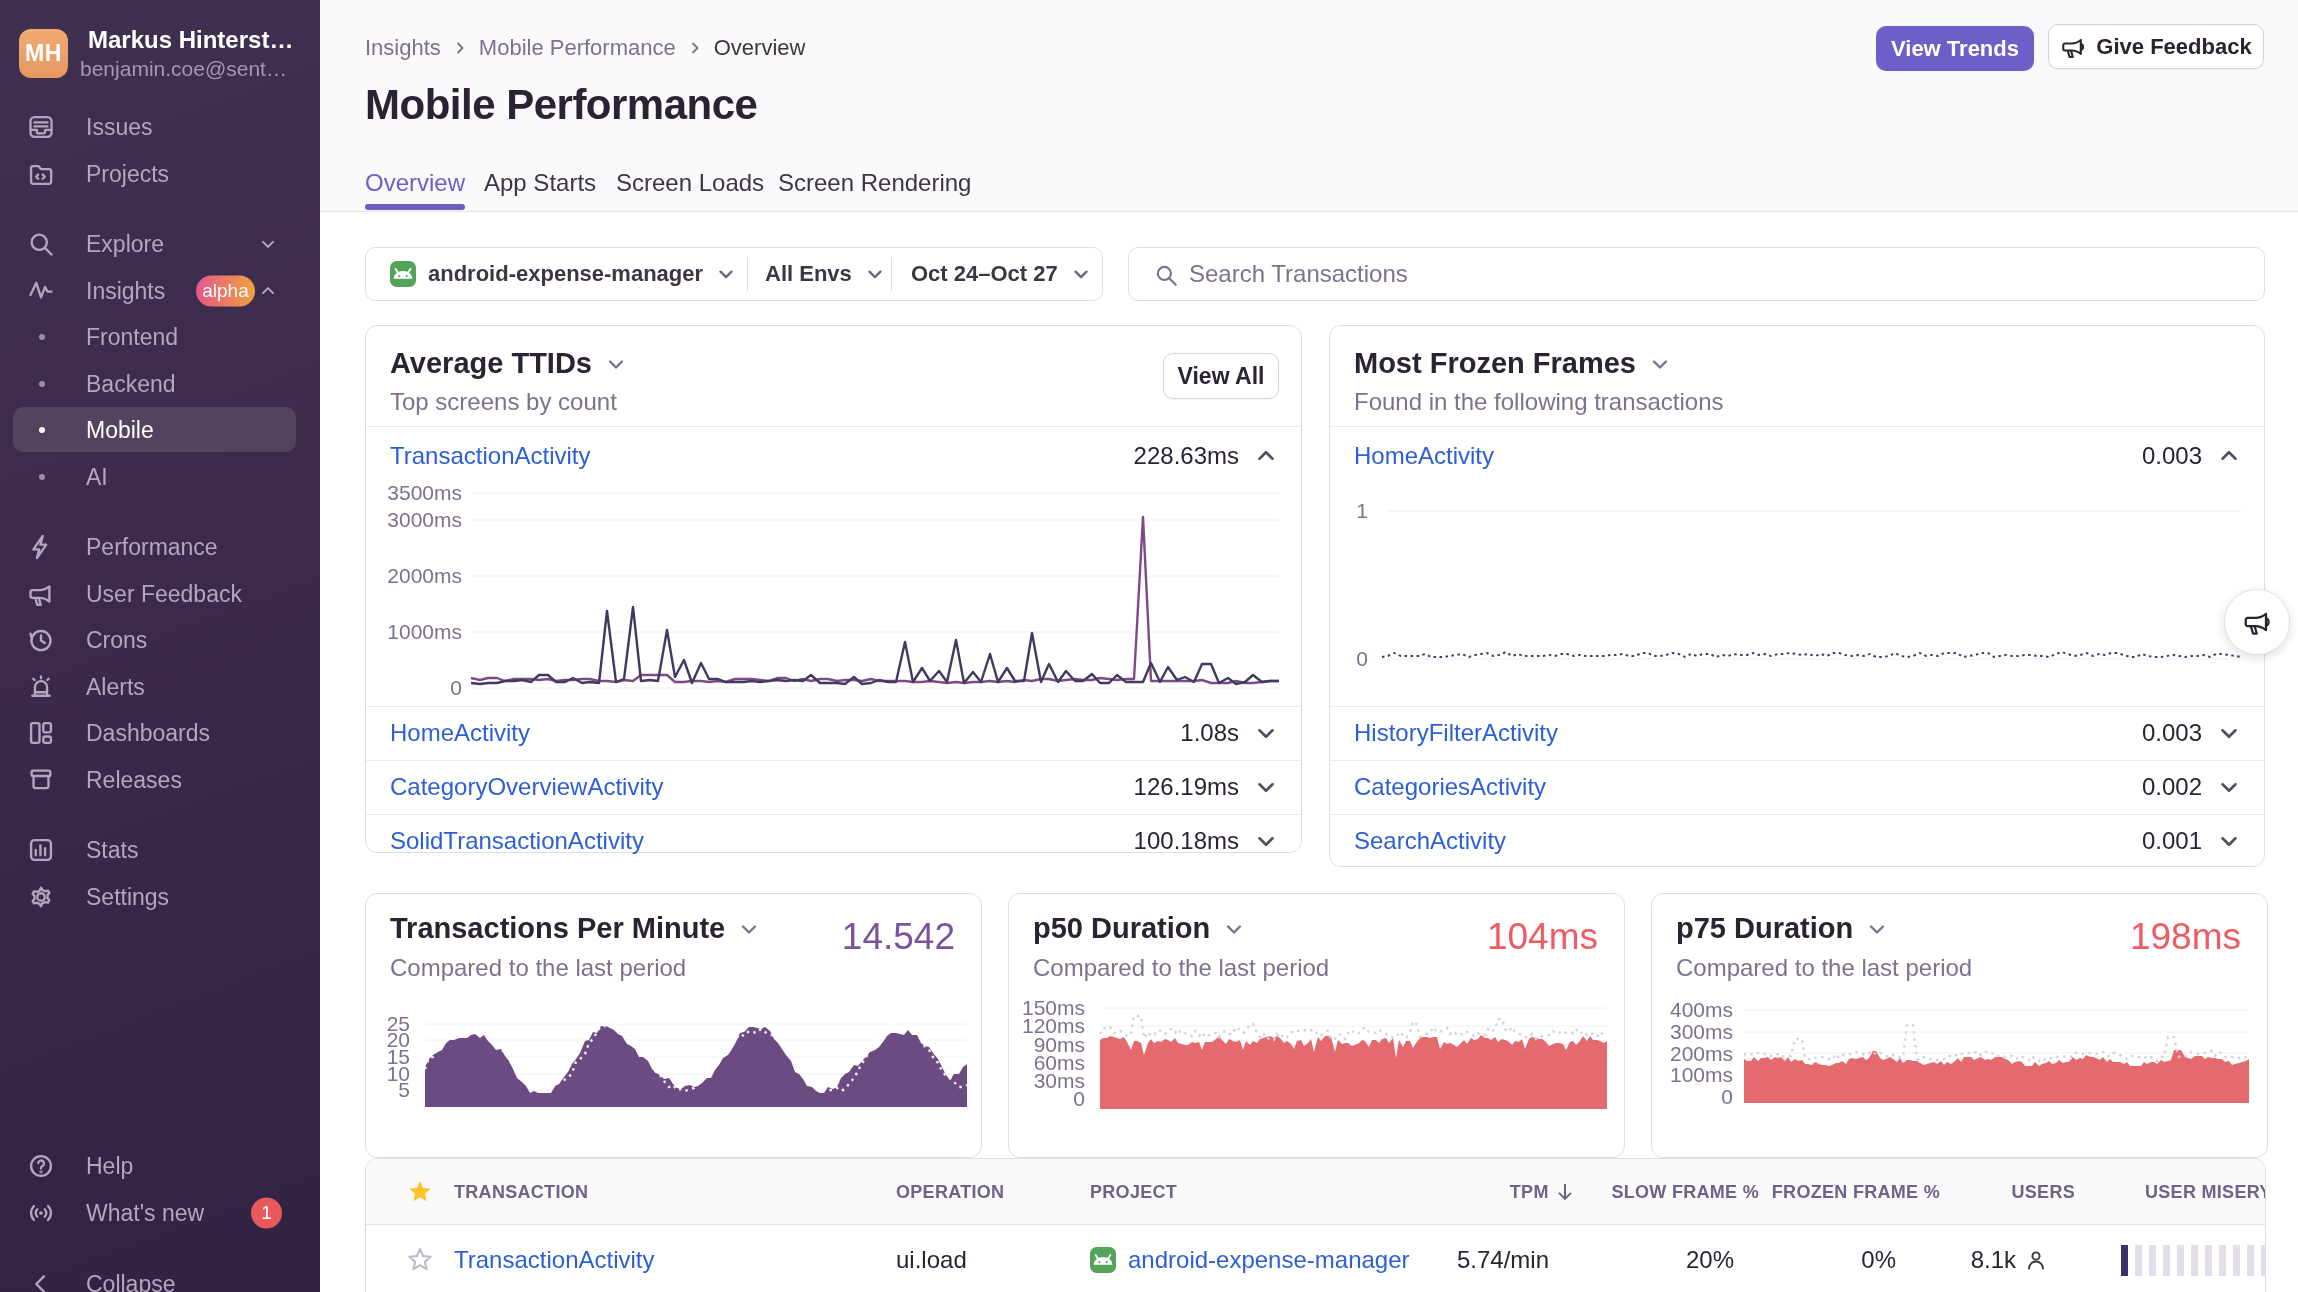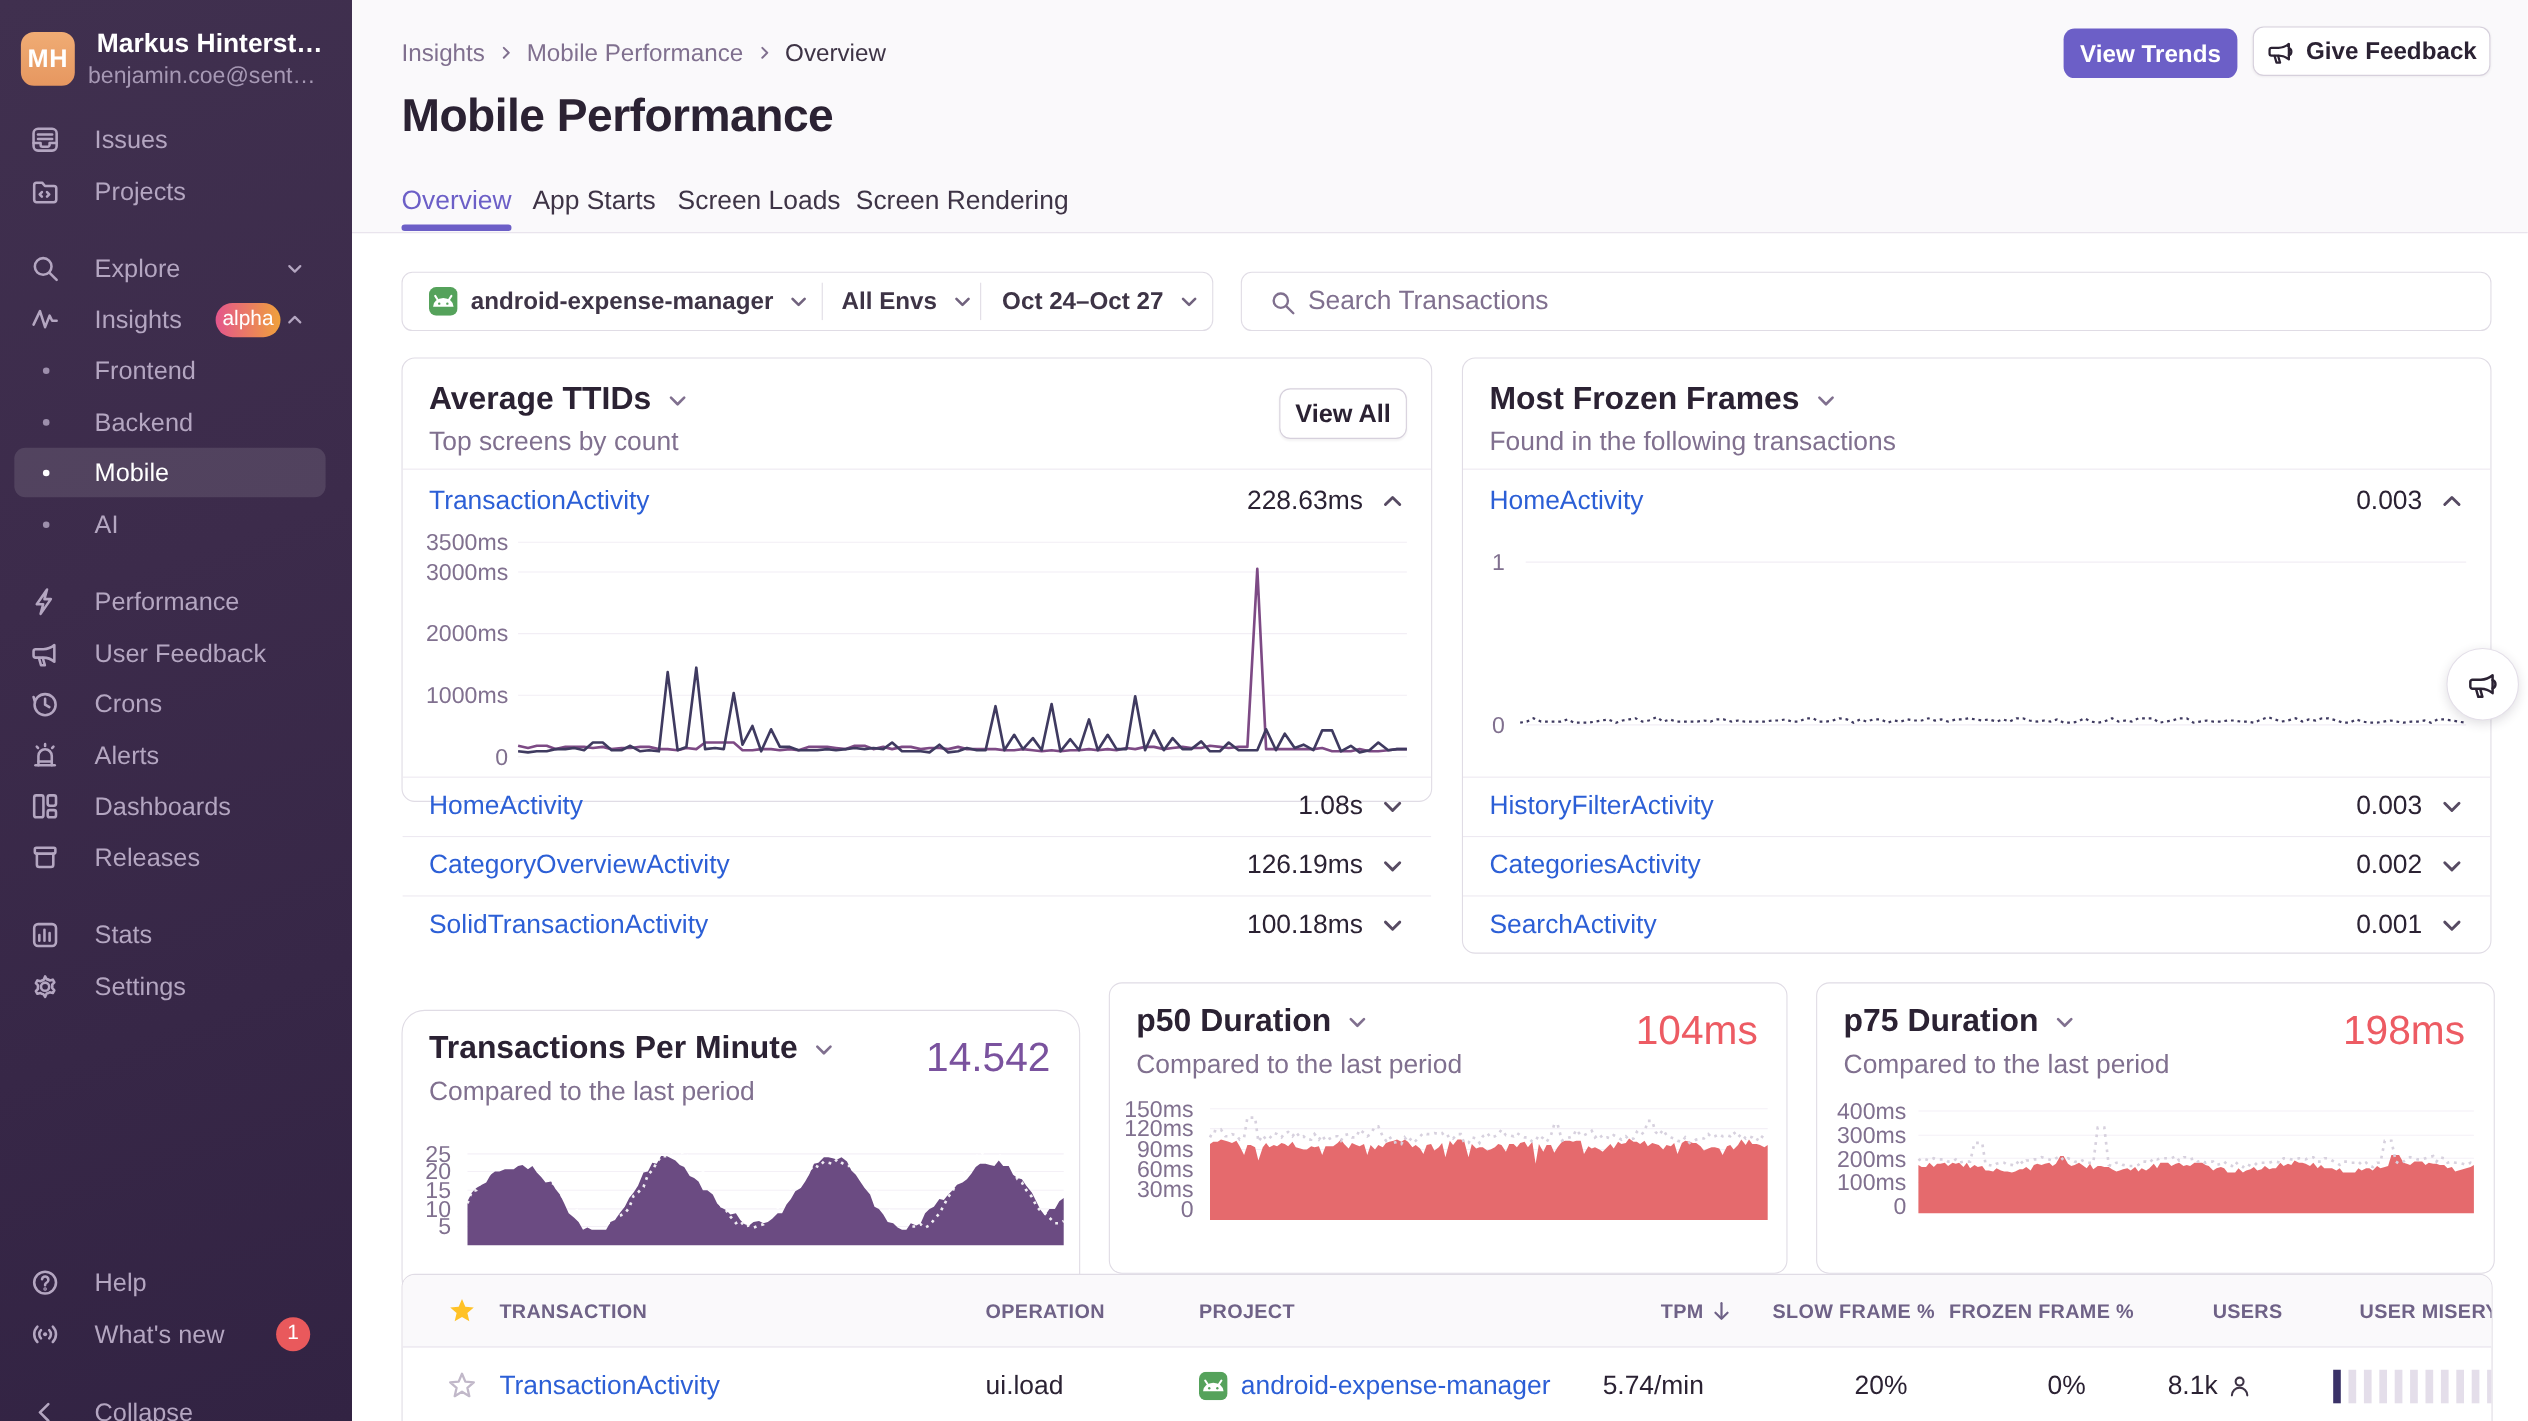--- a/index.html
+++ b/index.html
@@ -268,21 +268,21 @@
       </svg>
     </div>
 </div>
 <div id="searchbar">
   <svg style="position:absolute;left:24px;top:14px;" width="26" height="26" viewBox="0 0 24 24" fill="none" stroke="#80708F" stroke-width="2">
       <circle cx="10.5" cy="10.5" r="6"></circle>
       <line x1="15" y1="15" x2="21" y2="21" stroke-linecap="round"></line>
     </svg>
   <div style="position:absolute;left:60px;top:12px;font-size:24px;color:#80708F;">Search Transactions</div>
 </div>
-<div class="card" style="left:365px;top:325px;width:937px;height:404px;">
+<div class="card" style="left:365px;top:325px;width:937px;height:528px;">
 <div class="ctitle">Average TTIDs <svg width="24" height="24" viewBox="0 0 24 24" fill="none" stroke="#80708F" stroke-width="2.4" stroke-linecap="round" stroke-linejoin="round">
         <polyline points="6,9.5 12,15.5 18,9.5"></polyline>
       </svg></div>
 <div class="csub">Top screens by count</div>
 <div id="viewall">View All</div>
 <div class="cdiv" style="top:100px;"></div>
 <svg style="position:absolute;left:0;top:113px;" width="935" height="267" viewBox="0 0 935 267">
 <g transform="translate(0,-438)">
 <g class="axlbl" text-anchor="end" font-family="Liberation Sans">
 <text x="96" y="499">3500ms</text>
@@ -382,21 +382,21 @@
     </div>
 <div class="cdiv" style="top:488px;"></div>
 <div class="rowlink" style="top:501px;">SearchActivity</div>
 <div class="rowval" style="top:501px;">0.001</div>
 <div class="rowchev" style="top:502px;">
       <svg viewBox="0 0 24 24" fill="none" stroke="#574B63" stroke-width="2.4" stroke-linecap="round" stroke-linejoin="round">
         <polyline points="6,9.5 12,15.5 18,9.5"></polyline>
       </svg>
     </div>
 </div>
-<div class="card" style="left:365px;top:918px;width:617px;height:265px;border-radius:21px;">
+<div class="card" style="left:365px;top:893px;width:617px;height:265px;">
 <div class="ctitle" style="top:18px;">Transactions Per Minute <svg width="24" height="24" viewBox="0 0 24 24" fill="none" stroke="#80708F" stroke-width="2.4" stroke-linecap="round" stroke-linejoin="round">
         <polyline points="6,9.5 12,15.5 18,9.5"></polyline>
       </svg></div>
 <div class="bignum" style="color:#7A529E;">14.542</div>
 <div class="csub" style="top:60px;">Compared to the last period</div>
 <svg style="position:absolute;left:0;top:100px;" width="615" height="163" viewBox="0 0 615 163">
 <g transform="translate(0,-993)">
 <g class="axlbl" text-anchor="end" font-family="Liberation Sans">
 <text x="44" y="1030">25</text>
           <text x="44" y="1046">20</text>

